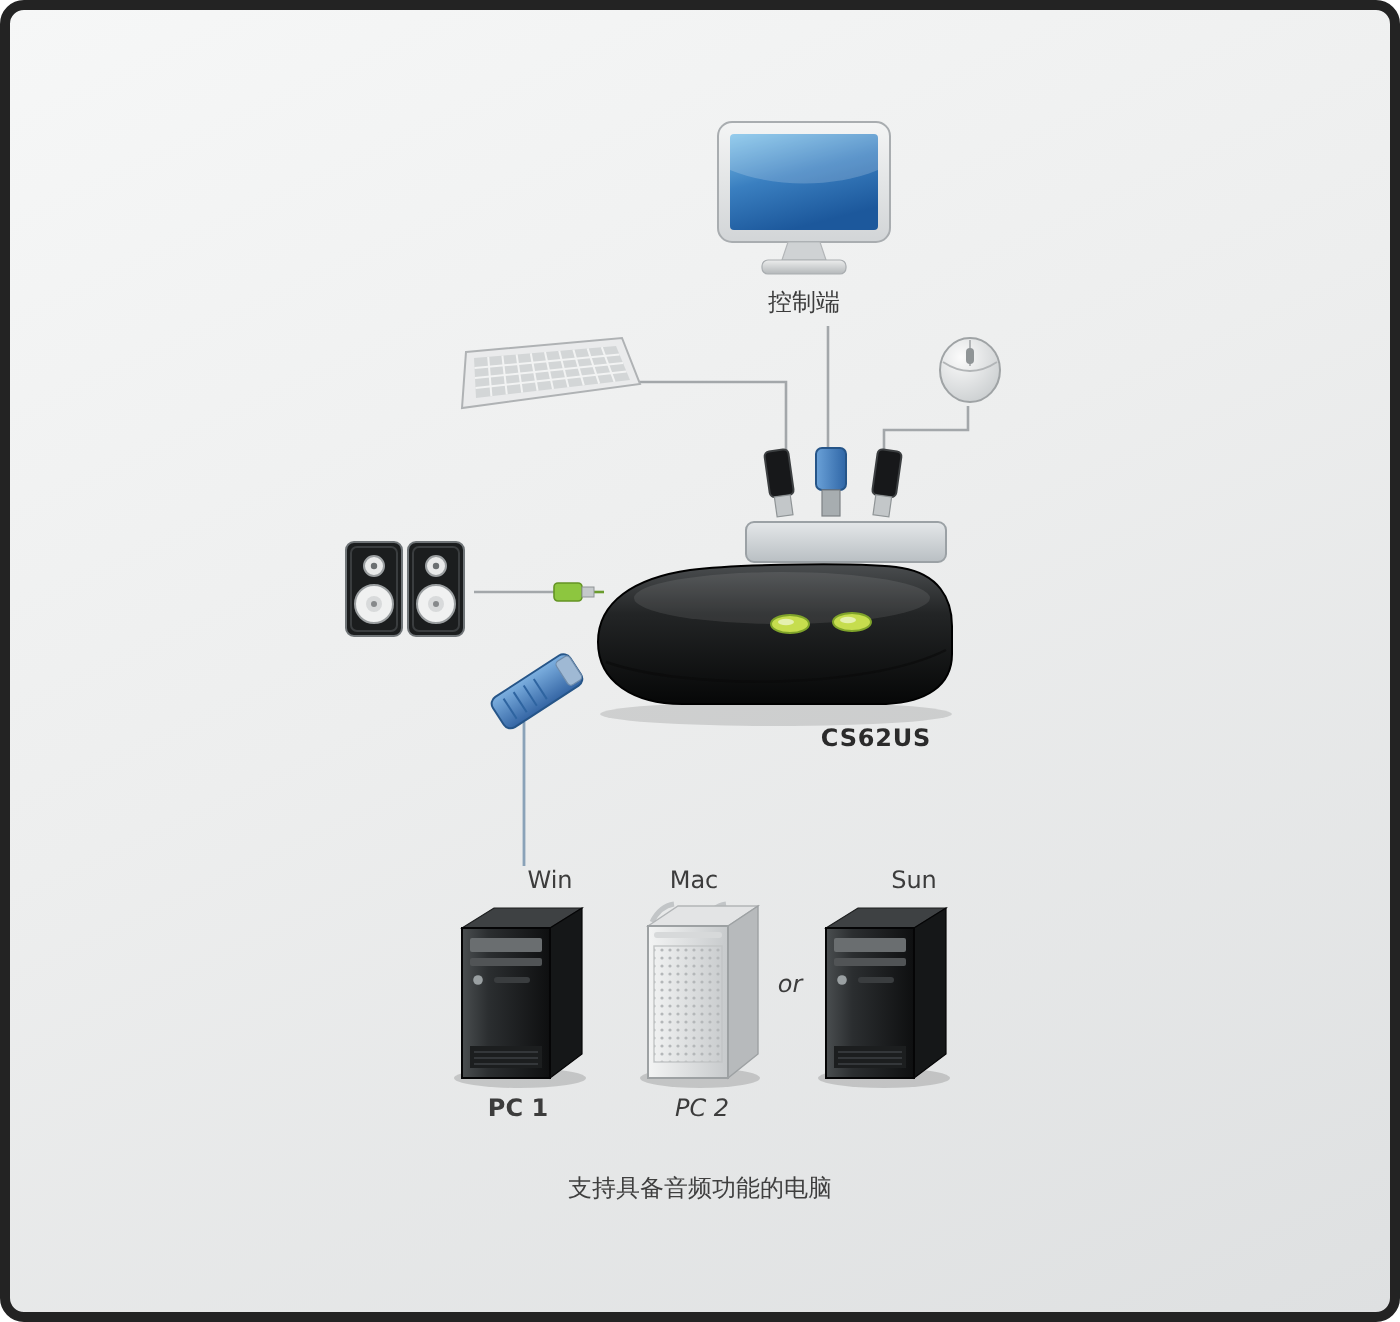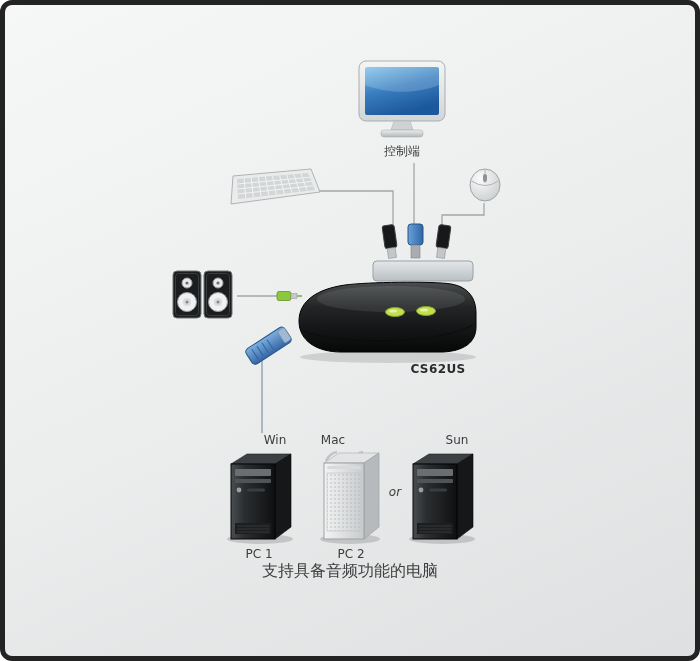--- a/index.html
+++ b/index.html
@@ -6,21 +6,21 @@
   html,body { background:#ffffff; font-family:"DejaVu Sans","Liberation Sans",sans-serif; }
   .canvas {
     position:relative; width:700px; height:661px;
     border:5px solid #232323; border-radius:12px; overflow:hidden;
     background:linear-gradient(155deg,#f6f7f7 0%,#edeeee 45%,#dee0e1 100%);
   }
   .abs { position:absolute; }
   .lines { position:absolute; left:0; top:0; width:700px; height:661px; pointer-events:none; }
   .label { position:absolute; color:#3c3c3c; font-size:12px; text-align:center; line-height:1.2; }
   .label.model { font-weight:bold; font-size:12px; color:#2b2b2b; letter-spacing:.4px; }
-  .label.footnote { left:0; right:0; top:556px; font-size:16px; color:#3f3f3f; }
+  .label.footnote { left:0; right:0; top:582px; font-size:12px; color:#3f3f3f; }
   svg { display:block; overflow:visible; }
 </style>
 </head>
 <body>
 
 <div class="canvas">
 
   <svg class="lines">
     <polyline points="314,186 388,186 388,221" fill="none" stroke="#a3a7aa" stroke-width="1.3"></polyline>
     <polyline points="409,158 409,219" fill="none" stroke="#a3a7aa" stroke-width="1.3"></polyline>
@@ -177,21 +177,21 @@
         <line x1="19" y1="17" x2="19" y2="29" stroke="#2e64a0"></line>
         <line x1="25" y1="17" x2="25" y2="29" stroke="#2e64a0"></line>
         <line x1="31" y1="17" x2="31" y2="29" stroke="#2e64a0"></line>
       </g>
     </svg>
   </div>
 
   <div class="label model" style="left:388px; top:357px; width:90px;">CS62US</div>
 
   <div class="label" style="left:238px; top:428px; width:64px;">Win</div>
-  <div class="label" style="left:296px; top:428px; width:64px;">Mac</div>
+  <div class="label" style="left:310px; top:428px; width:64px;">Mac</div>
   <div class="label" style="left:420px; top:428px; width:64px;">Sun</div>
 
   <div class="abs" style="left:218px; top:446px;">
     <svg width="74" height="94" viewBox="0 0 74 94">
       <defs>
         <linearGradient id="twF1" x1="0" y1="0" x2="1" y2="0">
           <stop offset="0" stop-color="#4a4e50"></stop>
             <stop offset="0.3" stop-color="#2b2e30"></stop>
             <stop offset="1" stop-color="#0e0f10"></stop>
         </linearGradient>
@@ -248,18 +248,18 @@
       <rect x="8" y="13" width="44" height="75" fill="url(#twF2)" stroke="#050506"></rect>
       <rect x="12" y="18" width="36" height="7" rx="1" fill="#6a6e70"></rect>
       <rect x="12" y="28" width="36" height="4" rx="1" fill="#515456"></rect>
       <circle cx="16" cy="39" r="2.4" fill="#9aa0a2"></circle>
       <rect x="24" y="37.5" width="18" height="3" rx="1.5" fill="#3a3d3f"></rect>
       <rect x="12" y="72" width="36" height="11" fill="#1c1e1f"></rect>
       <path d="M14,75 h32 M14,78 h32 M14,81 h32" stroke="#34373a" stroke-width="1"></path>
     </svg>
   </div>
 
-  <div class="label" style="left:222px; top:542px; width:64px;">PC 1</div>
-  <div class="label" style="left:314px; top:542px; width:64px;">PC 2</div>
+  <div class="label" style="left:222px; top:542px; width:64px;font-weight:bold;">PC 1</div>
+  <div class="label" style="left:314px; top:542px; width:64px;font-style:italic;">PC 2</div>
 
   <div class="label footnote">支持具备音频功能的电脑</div>
 
 </div>
 
 </body></html>

